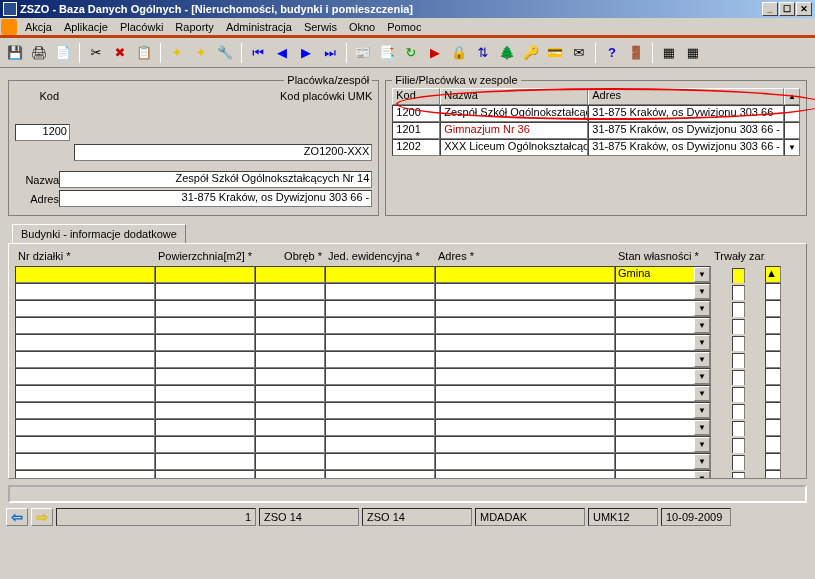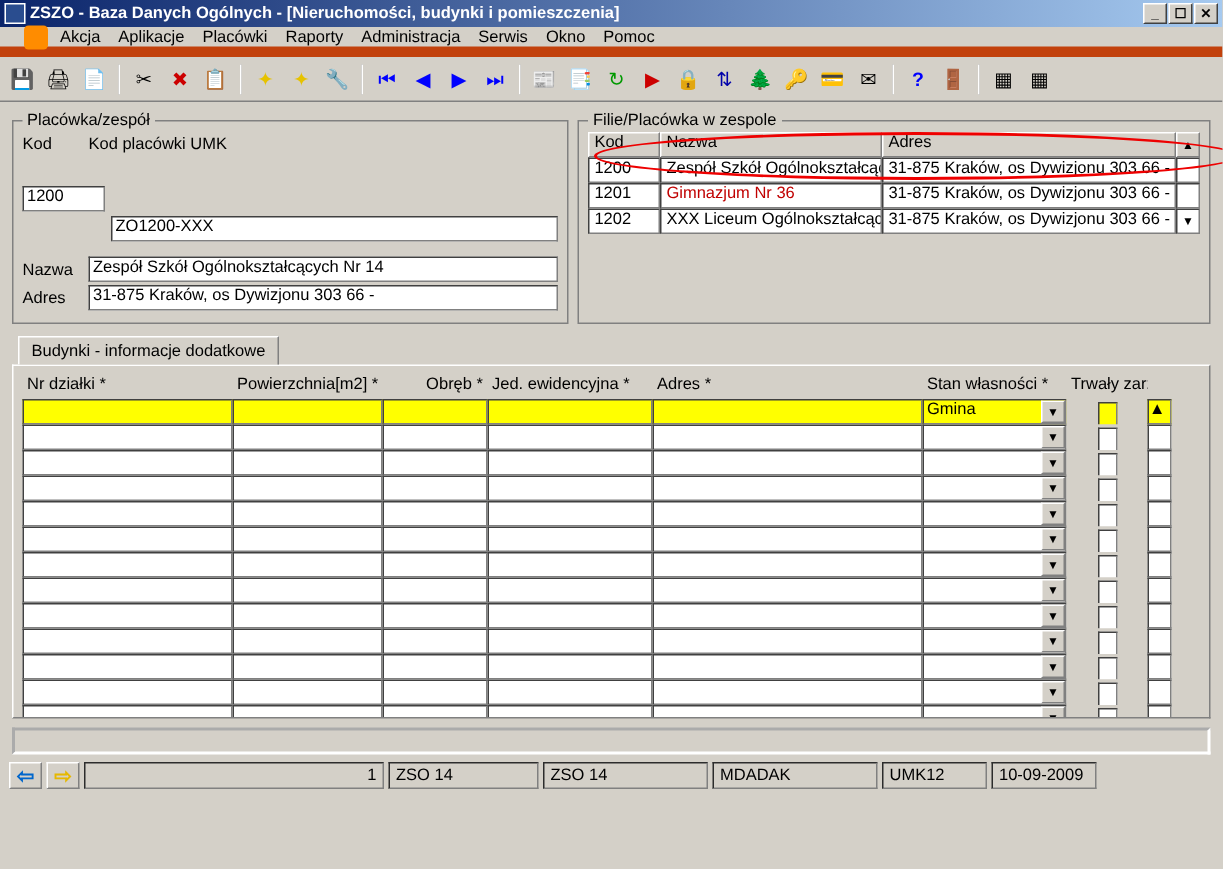--- a/index.html
+++ b/index.html
@@ -23,21 +23,21 @@
   }
   .titlebar .icon { width: 14px; height: 14px; margin-right: 3px; background:#2a4d8f; border:1px solid #fff; }
   .titlebar .wincontrols { margin-left: auto; display: flex; gap: 1px; }
   .titlebar .wincontrols div {
     width: 16px; height: 14px; background:#d4d0c8; border:1px solid #fff;
     border-right-color:#404040; border-bottom-color:#404040;
     font-size:9px; text-align:center; line-height:12px; color:#000; font-weight:bold;
   }
   .menubar {
     background:#d4d0c8; height:20px; display:flex; align-items:center;
-    padding:0 16px; border-bottom:7px solid #c2410c;
+    padding:0 1px; border-bottom:3px solid #c2410c;
   }
   .menubar .brand { width:16px; height:16px; background:#ff8c00; border-radius:3px; margin-right:8px; }
   .menubar span { margin-right:12px; cursor:default; }
   .toolbar {
     background:#d4d0c8; height:30px; display:flex; align-items:center;
     padding:0 4px; border-bottom:1px solid #808080; gap:2px;
   }
   .toolbar .btn {
     width:22px; height:22px; border:1px solid #d4d0c8; display:flex;
     align-items:center; justify-content:center; font-size:13px;
@@ -47,21 +47,21 @@
     padding:6px 8px 2px 8px; background:#d4d0c8;
   }
   fieldset {
     border:1px solid #808080; border-radius:0;
     padding:2px 6px 6px 6px; position:relative;
   }
   fieldset > legend {
     font-size:11px; padding:0 3px; background:#d4d0c8;
   }
   .toprow { display:flex; gap:6px; }
-  .leftbox { width:380px; }
+  .leftbox { width:380px;text-align:right; }
   .rightbox { flex:1; position:relative; }
   .leftbox .row { display:flex; align-items:center; margin:2px 0; }
   .leftbox label { width:44px; display:inline-block; }
   .leftbox .field {
     border:1px solid #808080; background:#fff; height:17px; padding:0 2px;
     border-top-color:#404040; border-left-color:#404040;
     display:inline-block;
   }
   .field.kod { width:55px; }
   .field.umk { flex:1;margin-top:40px; }

